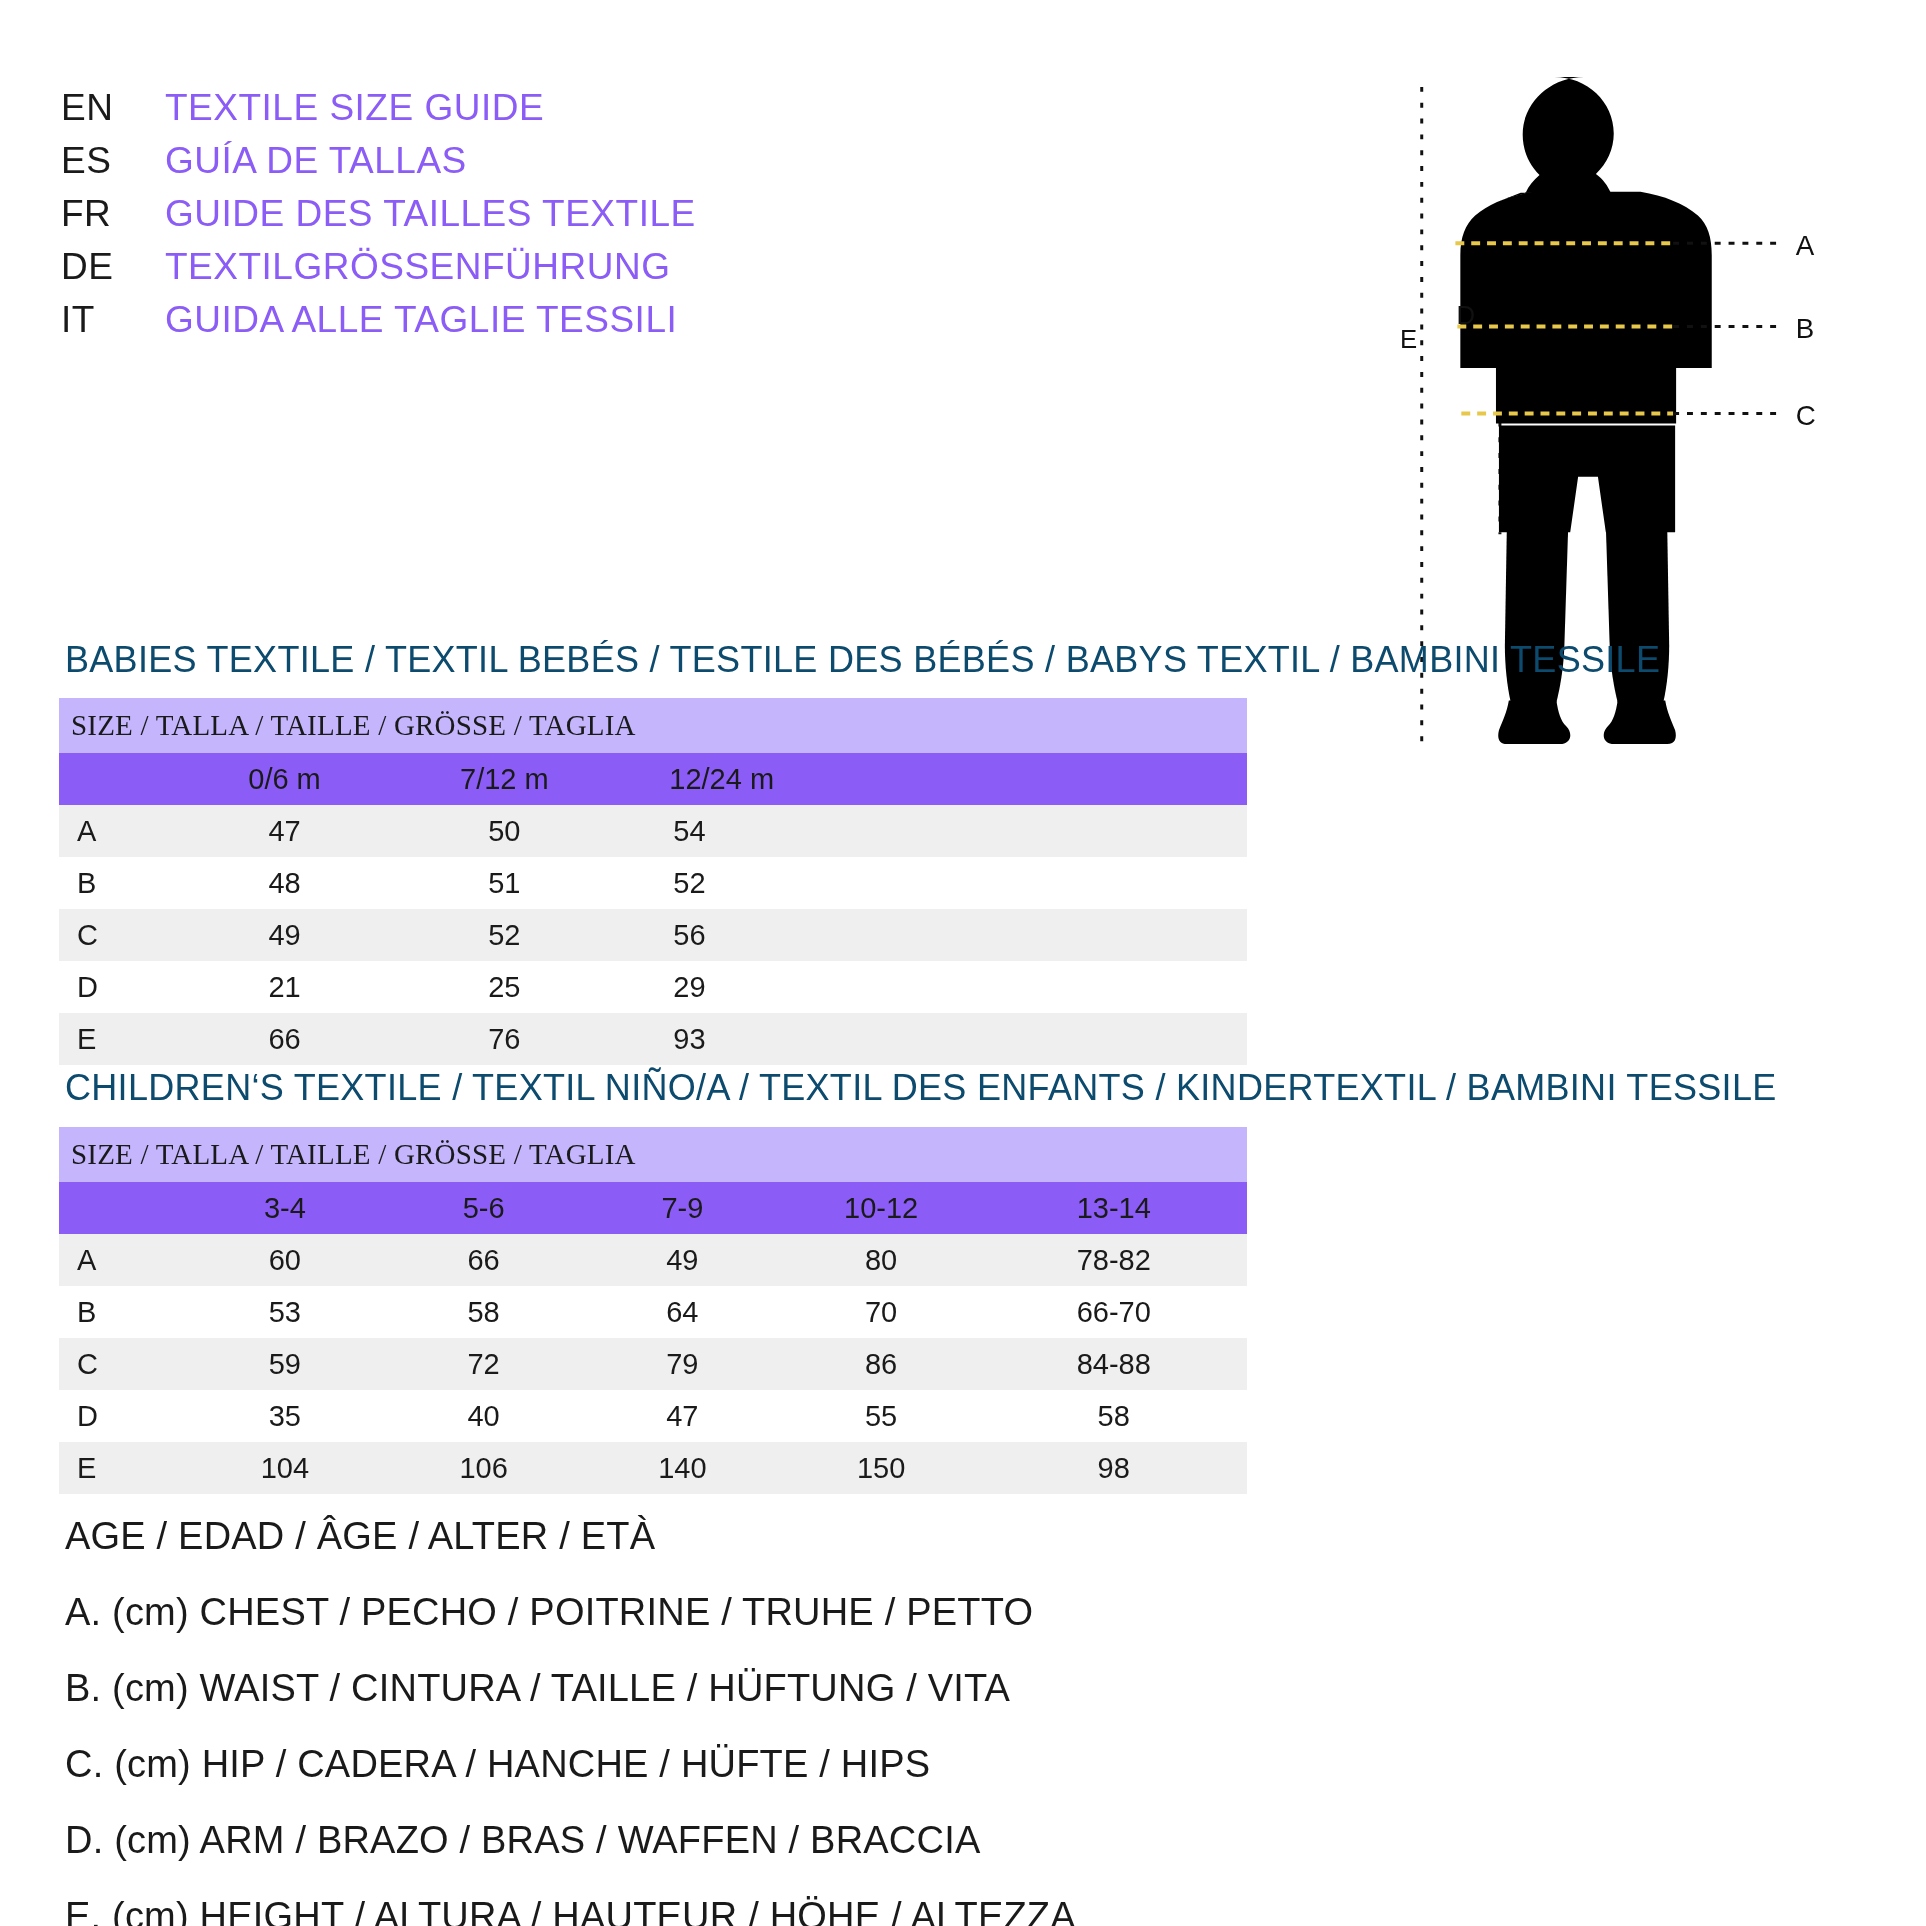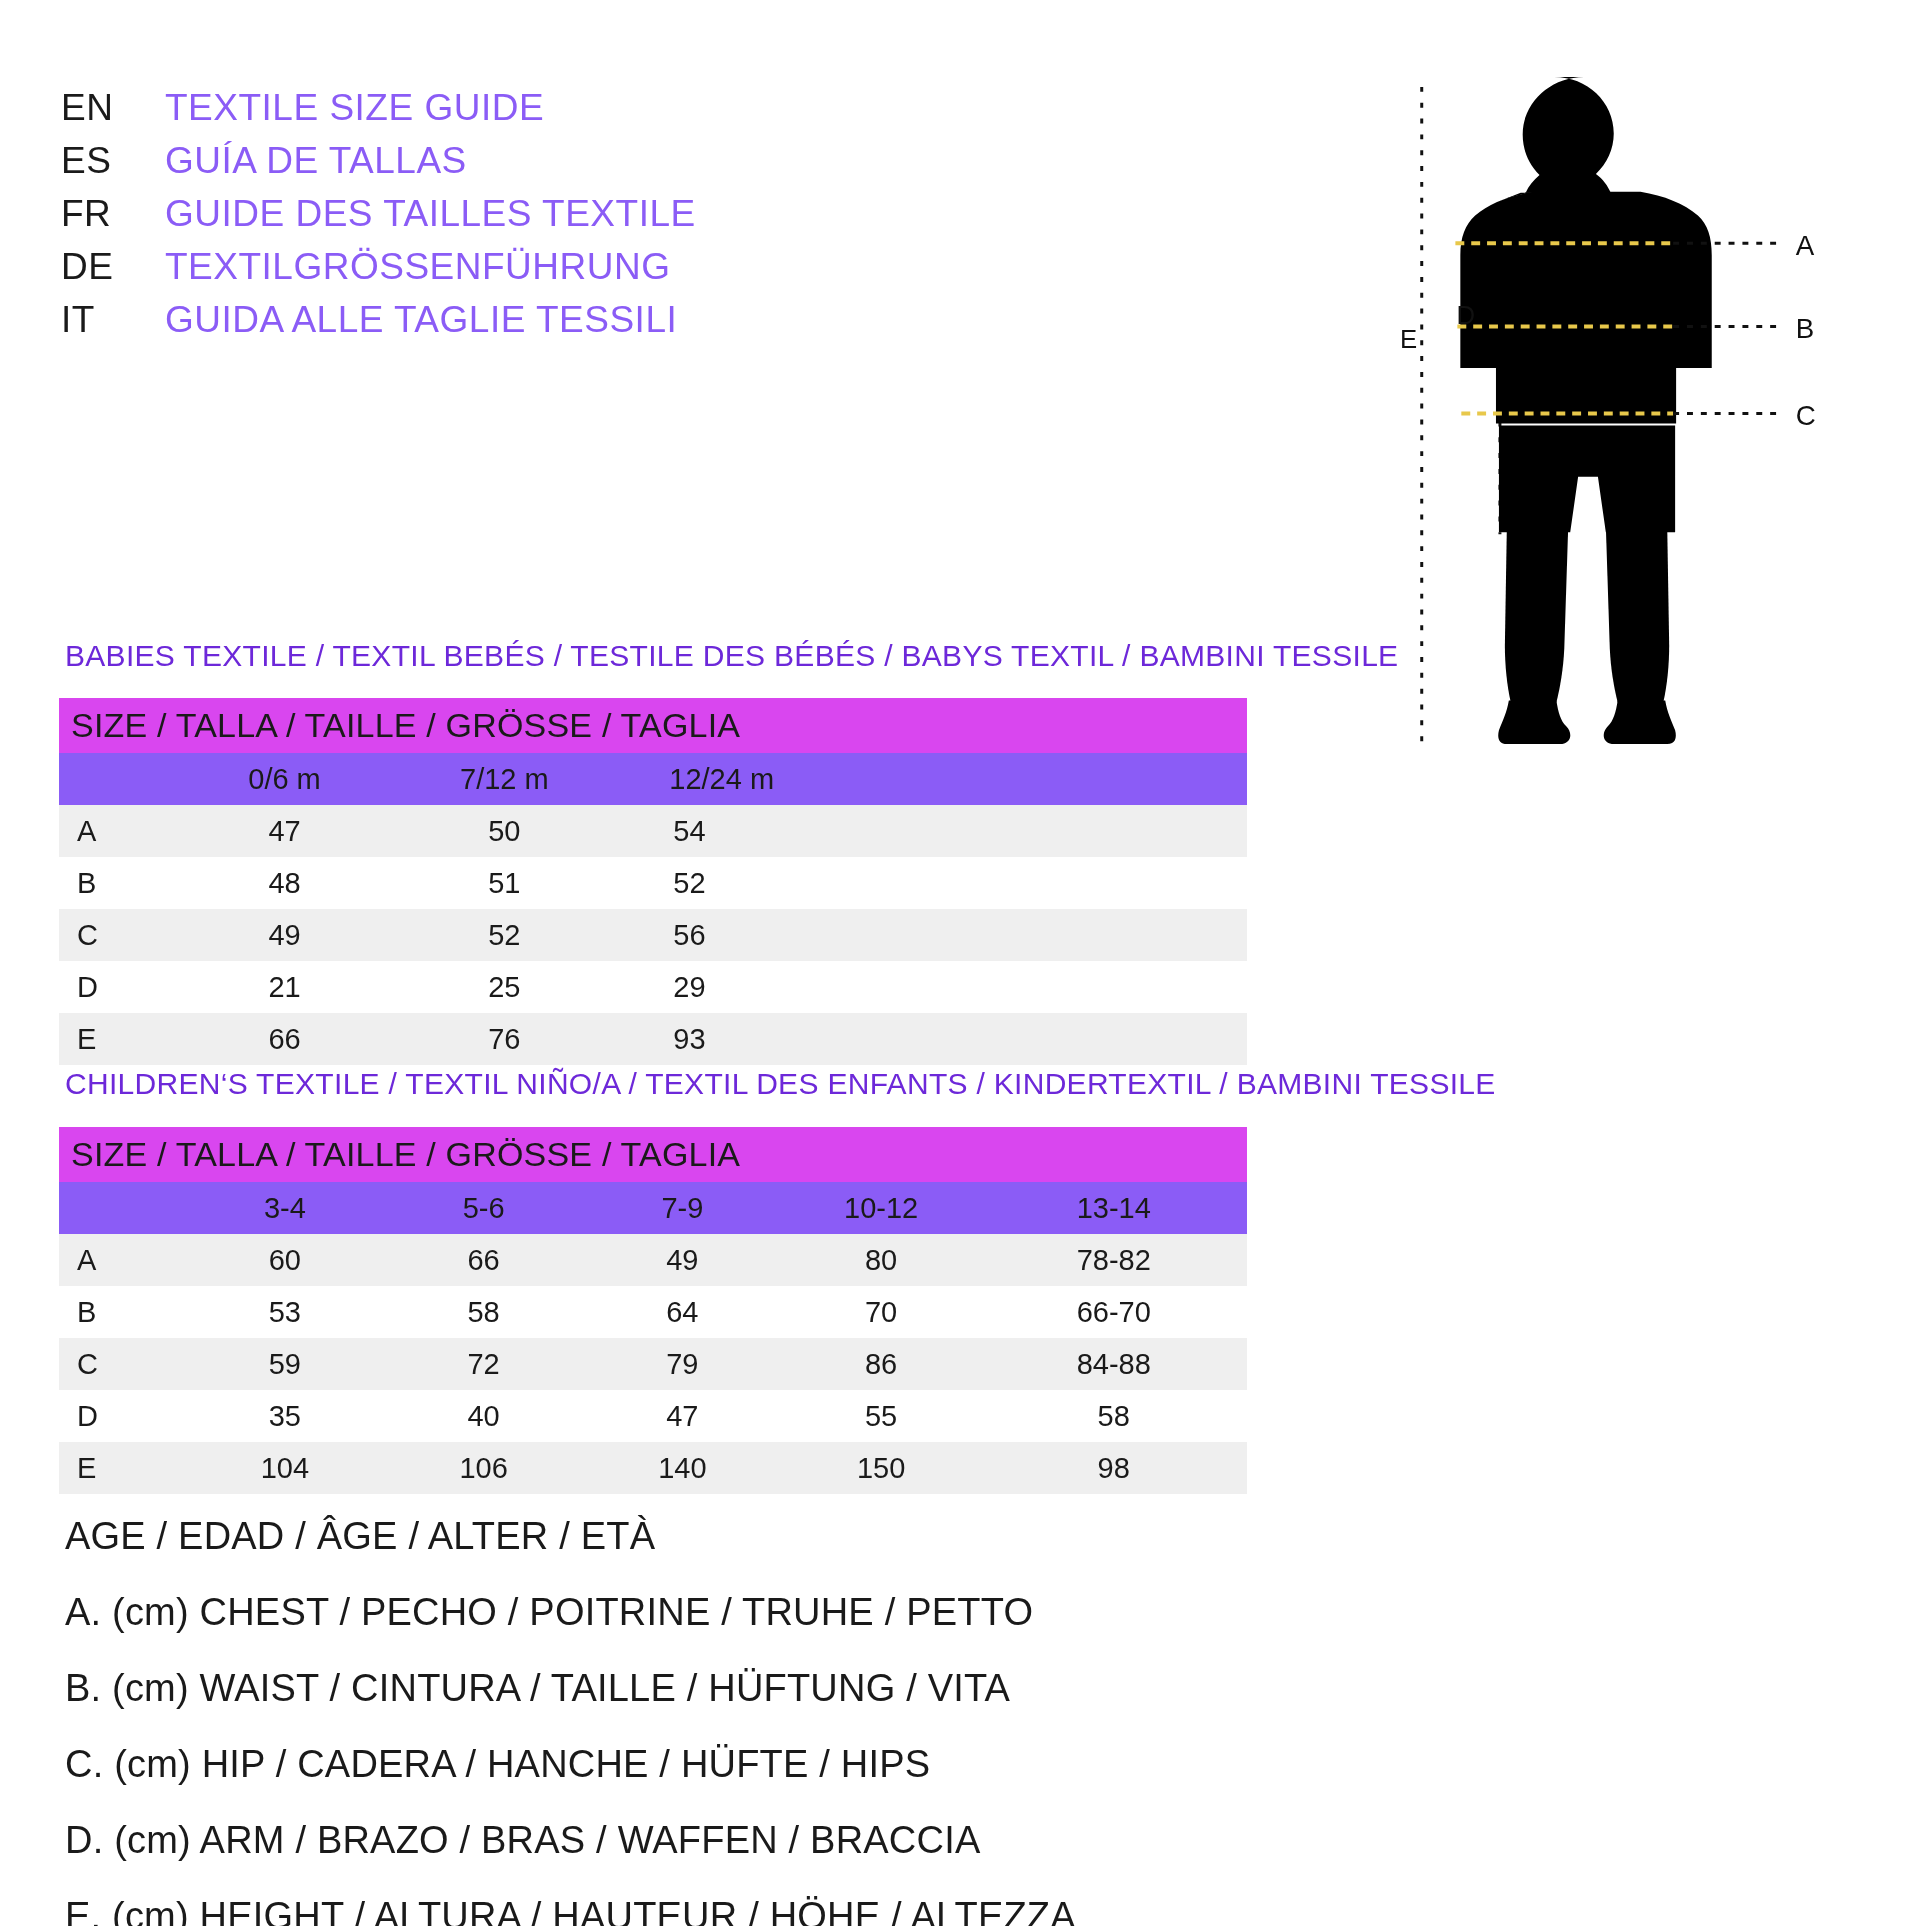--- a/index.html
+++ b/index.html
@@ -46,44 +46,45 @@
   }
   .title-text {
     font-size: 37px;
     letter-spacing: 0.5px;
     color: #8b5cf6;
   }
 
   
   .section-heading {
     position: absolute;
-    font-size: 30px;
+    font-size: 36px;
     letter-spacing: 0.3px;
-    color: #6d28d9;
+    color: #0c4a6e;
     white-space: nowrap;
   }
   #babies-heading { left: 65px; top: 639px; }
   #children-heading { left: 65px; top: 1067px; }
 
   
   .size-table {
     position: absolute;
     border-collapse: collapse;
     font-size: 29px;
     color: #1a1a1a;
   }
   #babies-table { left: 59px; top: 698px; width: 1188px; }
   #children-table { left: 59px; top: 1127px; width: 1188px; }
 
   .size-table .bar-row td {
-    background: #d946ef;
+    background: #c4b5fd;
     height: 47px;
     padding: 4px 0 4px 12px;
-    font-size: 34px;
+    font-size: 29px;
     letter-spacing: 0.2px;
+    font-family: Liberation Serif, serif;
   }
   .size-table .head-row td {
     background: #8b5cf6;
     height: 48px;
     padding: 2px 0;
   }
   .size-table tbody tr td {
     height: 48px;
     padding: 2px 0;
   }

